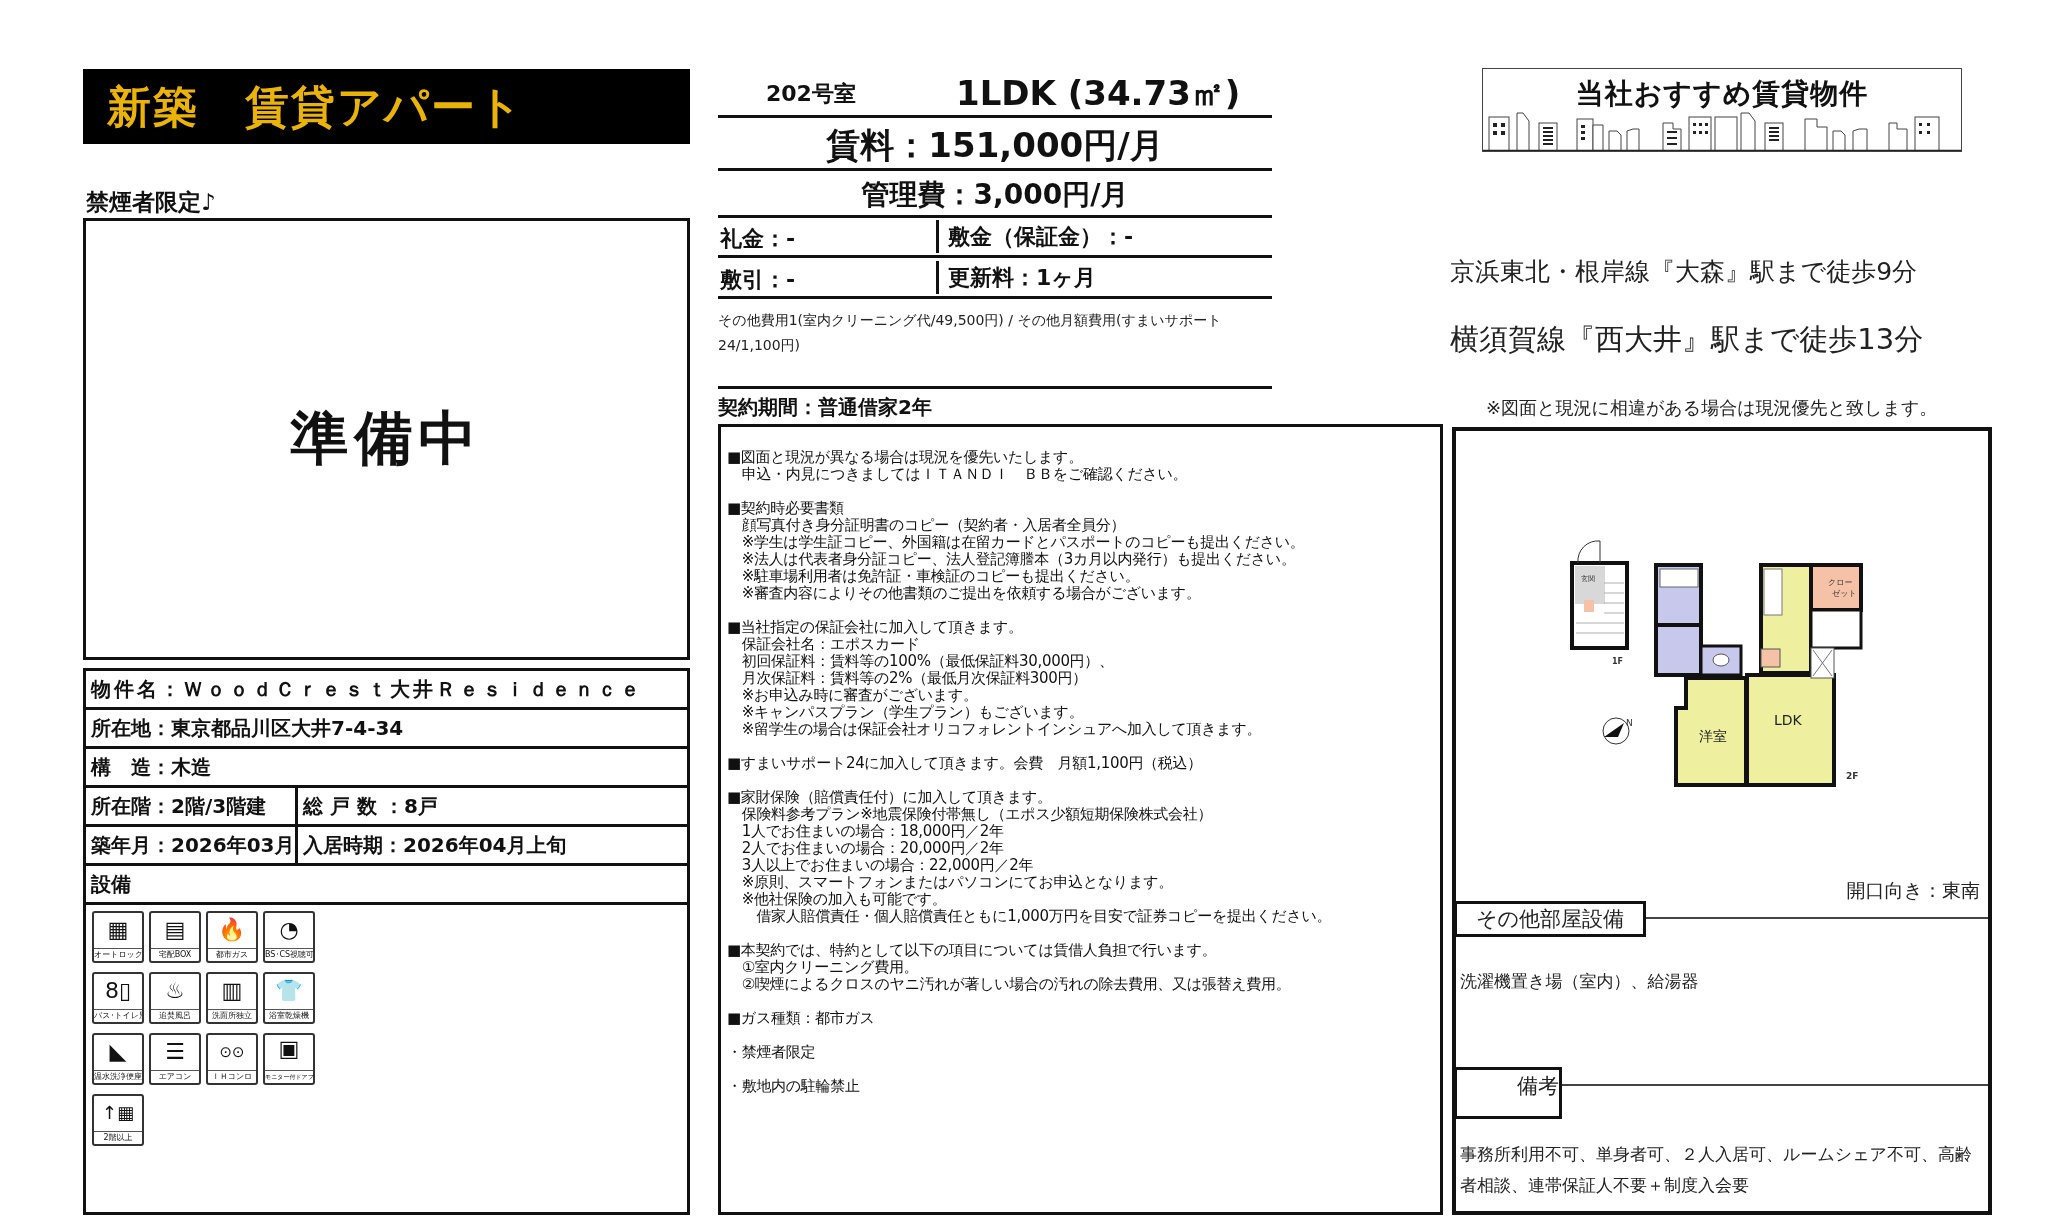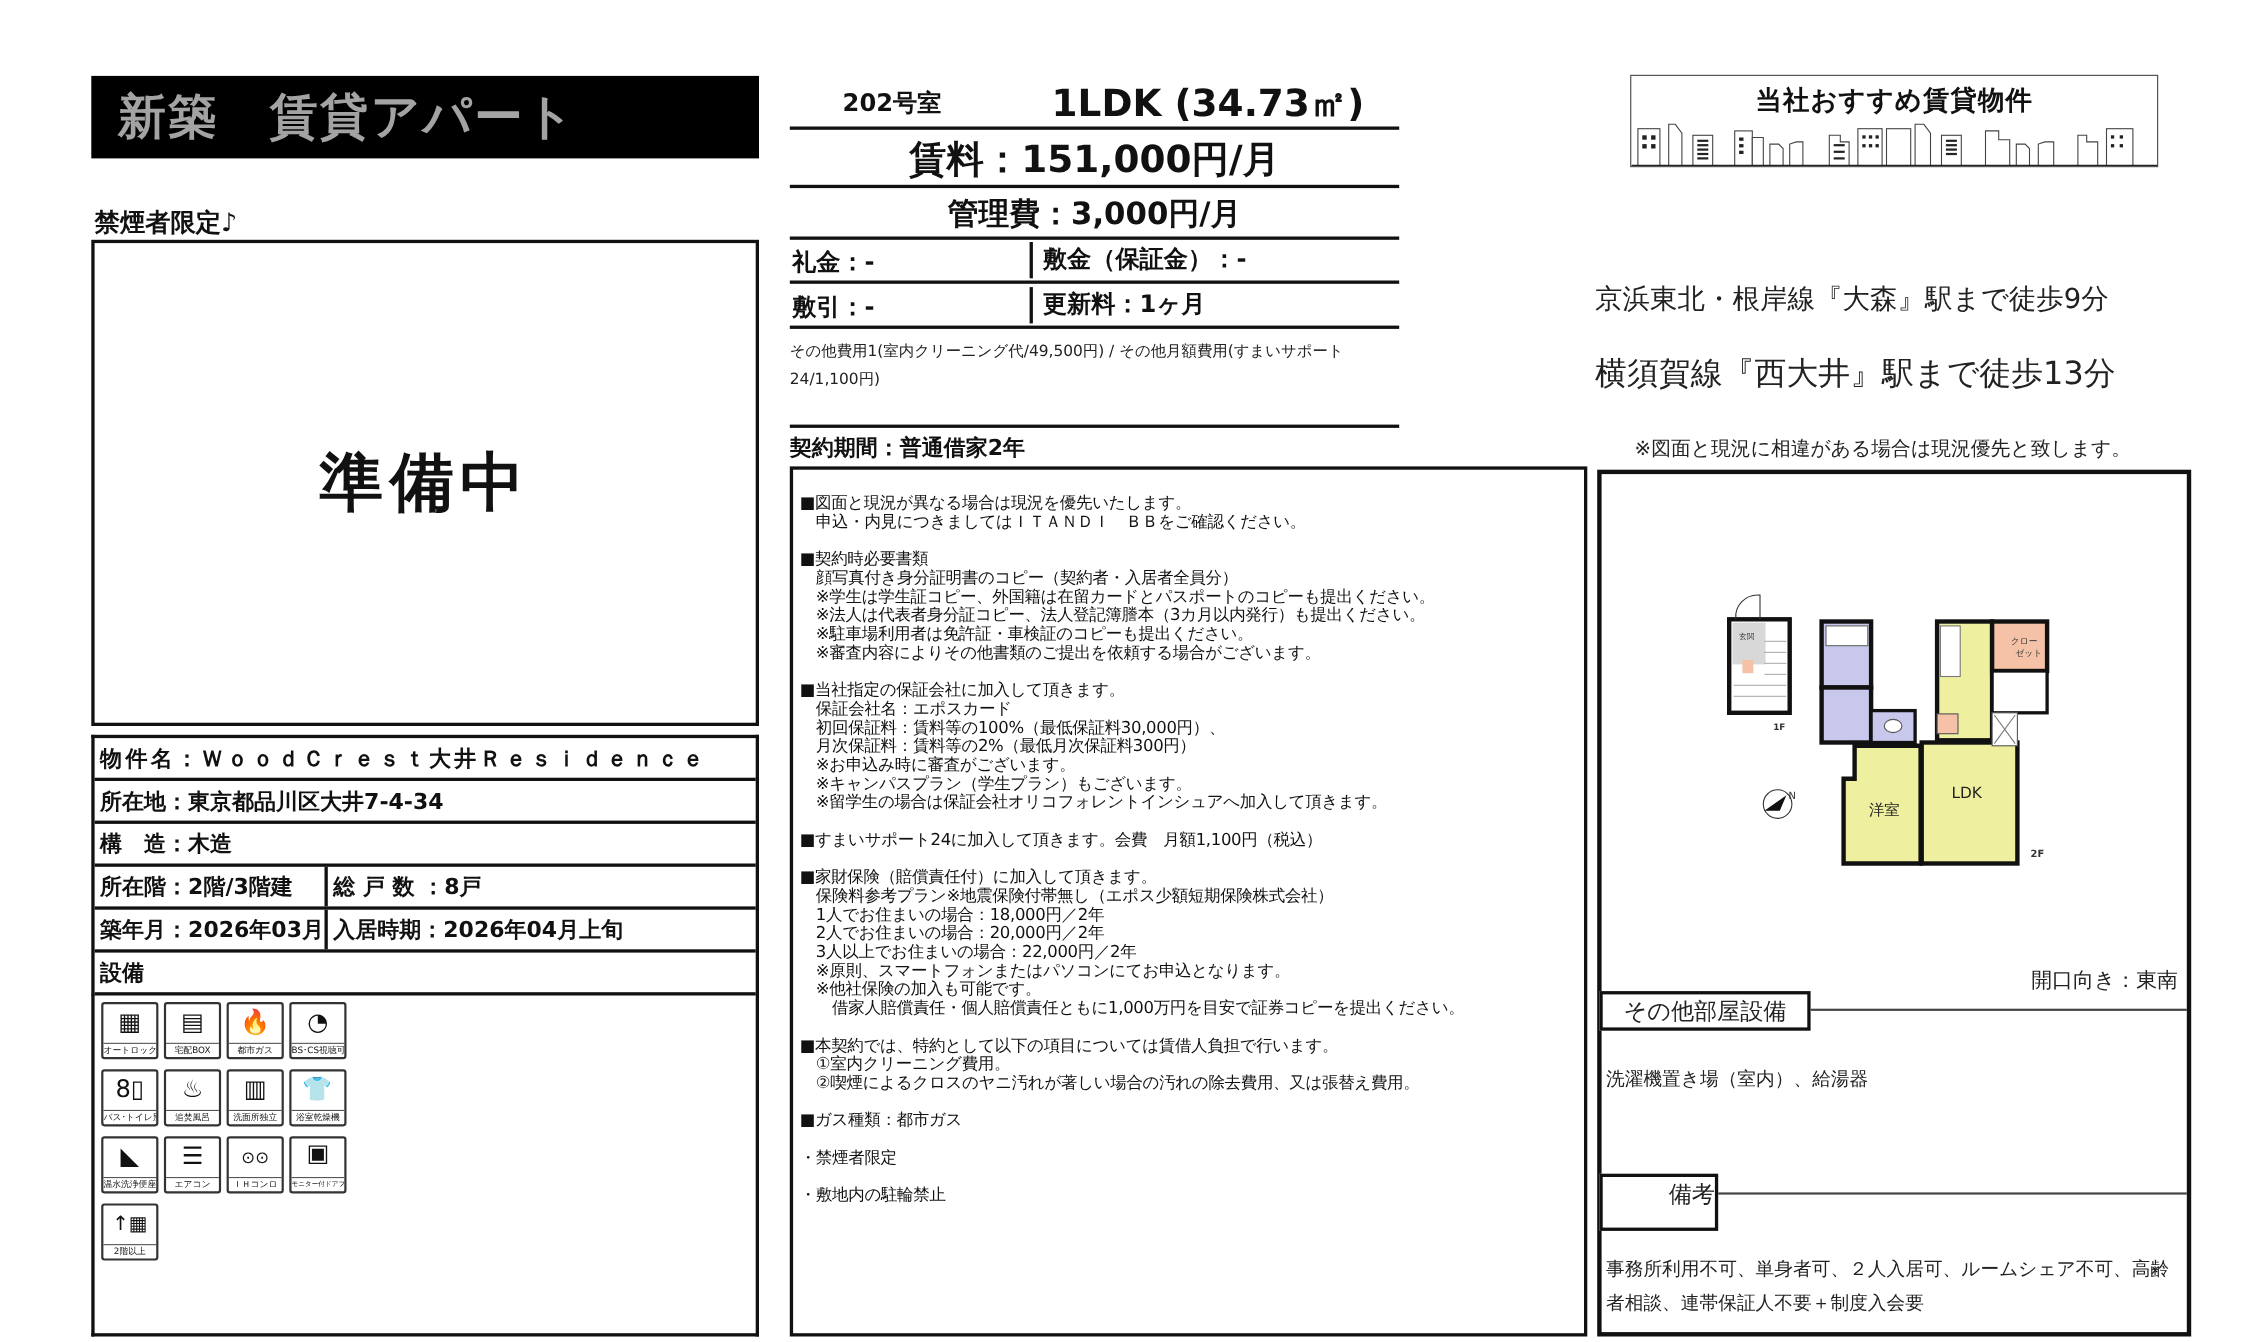--- a/index.html
+++ b/index.html
@@ -1,21 +1,21 @@
 <!DOCTYPE html>
 <html><head>
 <meta charset="utf-8">
 <style>
   * { box-sizing: border-box; margin: 0; padding: 0; }
   html, body { width: 2056px; height: 1220px; background: #fff; overflow: hidden; }
   body { position: relative; font-family: "DejaVu Sans", "Liberation Sans", sans-serif; color: #111; }
   .abs { position: absolute; }
 
   
-  .title-bar { left: 83px; top: 69px; width: 607px; height: 75px; background: #000; color: #a3a3a3;
+  .title-bar { left: 83px; top: 69px; width: 607px; height: 75px; background: #000; color: #eab308;
     font-size: 44px; font-weight: bold; line-height: 75px; padding-left: 24px; letter-spacing: 2px; }
   .sub-note { left: 86px; top: 187px; font-size: 23px; font-weight: bold; }
   .photo-box { left: 83px; top: 218px; width: 607px; height: 442px; border: 3px solid #111;
     display: flex; align-items: center; justify-content: center; }
   .photo-box span { font-size: 58px; font-weight: bold; letter-spacing: 6px; }
 
   .info-table { left: 83px; top: 668px; width: 607px; border: 3px solid #111; border-bottom: none; }
   .info-row { height: 39px; border-bottom: 3px solid #111; display: flex; font-size: 20px; font-weight: bold; }
   .info-cell { padding-left: 5px; line-height: 36px; white-space: nowrap; overflow: hidden; }
   .info-cell.half { width: 212px; border-right: 3px solid #111; }
@@ -42,21 +42,21 @@
   .other-fees { top: 308px; font-size: 14px; line-height: 25px; color: #222; width: 554px; }
   .term-line { top: 386px; height: 3px; background: #111; }
   .term { top: 394px; font-size: 20px; font-weight: bold; }
 
   .notes-box { left: 718px; top: 424px; width: 725px; height: 791px; border: 3px solid #111; padding: 22px 6px; }
   .notes-box .note { font-size: 15px; line-height: 17px; white-space: pre; font-family: "DejaVu Sans", sans-serif; letter-spacing: -0.3px; }
   .notes-box .gap { height: 17px; }
 
   
   .banner { left: 1482px; top: 68px; width: 480px; height: 84px; border: 1px solid #444; overflow: hidden; }
-  .banner-title { position: absolute; left: 0; right: 0; top: 6px; text-align: center; font-size: 24px; font-weight: bold; letter-spacing: 1px; }
+  .banner-title { position: absolute; left: 0; right: 0; top: 6px; text-align: center; font-size: 28px; font-weight: bold; letter-spacing: 1px; }
   .skyline { position: absolute; left: 0; bottom: 0; width: 480px; height: 40px; }
 
   .station { left: 1450px; font-size: 25px; color: #222; }
   .station.s1 { top: 255px; }
   .station.s2 { top: 320px; font-size: 29px; }
   .disclaimer { left: 1486px; top: 396px; font-size: 18px; color: #222; }
 
   .plan-box { left: 1452px; top: 427px; width: 540px; height: 788px; border: 4px solid #111; }
   .floorplan { position: absolute; left: 108px; top: 92px; width: 340px; height: 280px; }
   .plan-dir { position: absolute; right: 8px; top: 447px; font-size: 19px; color: #222; }

